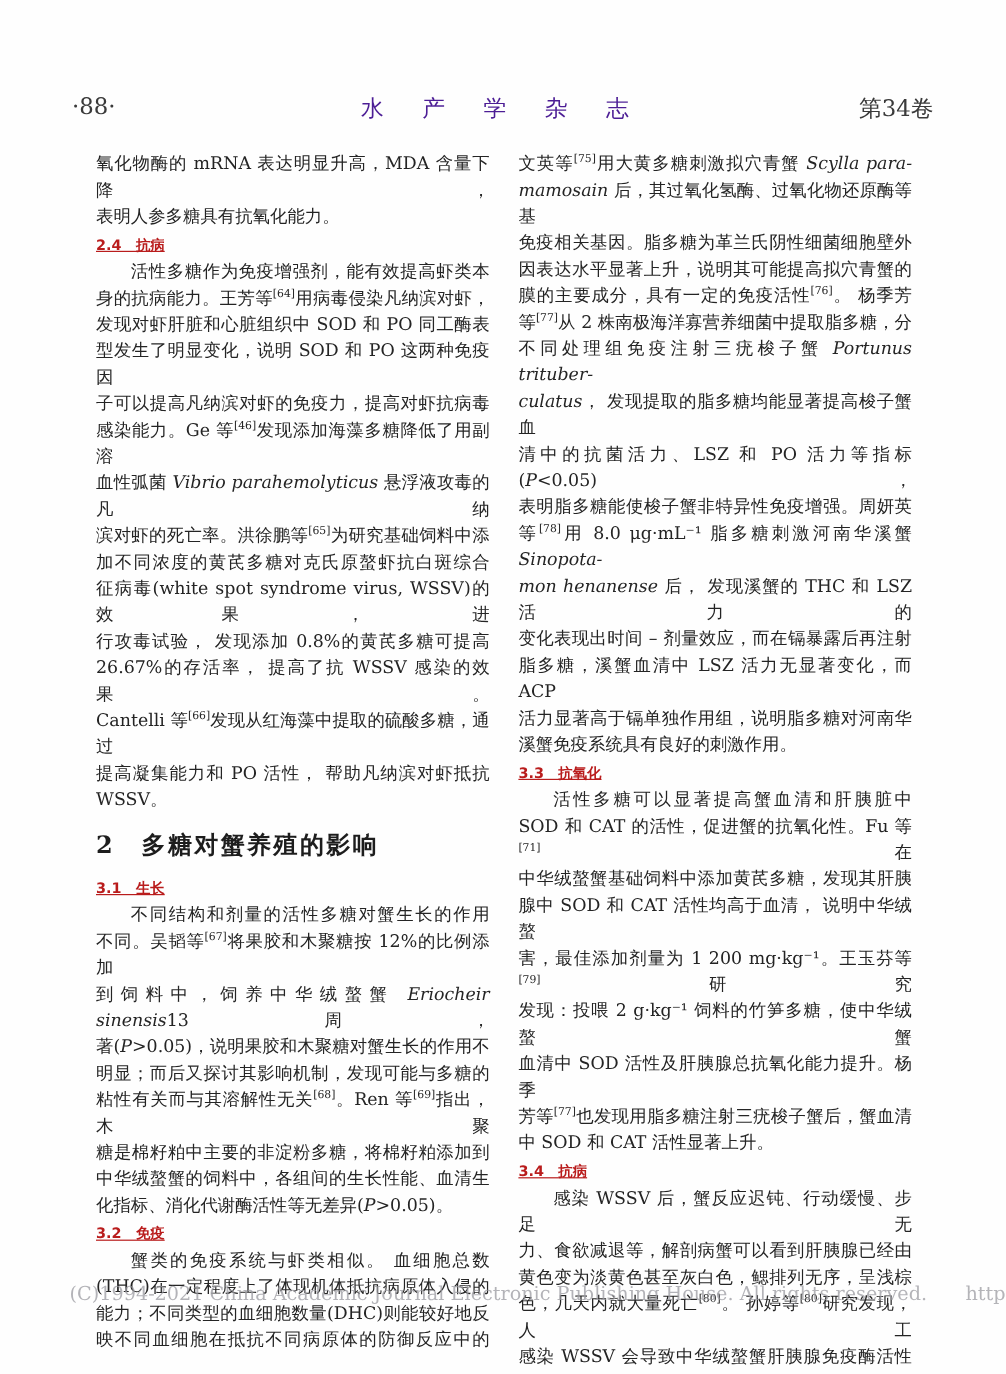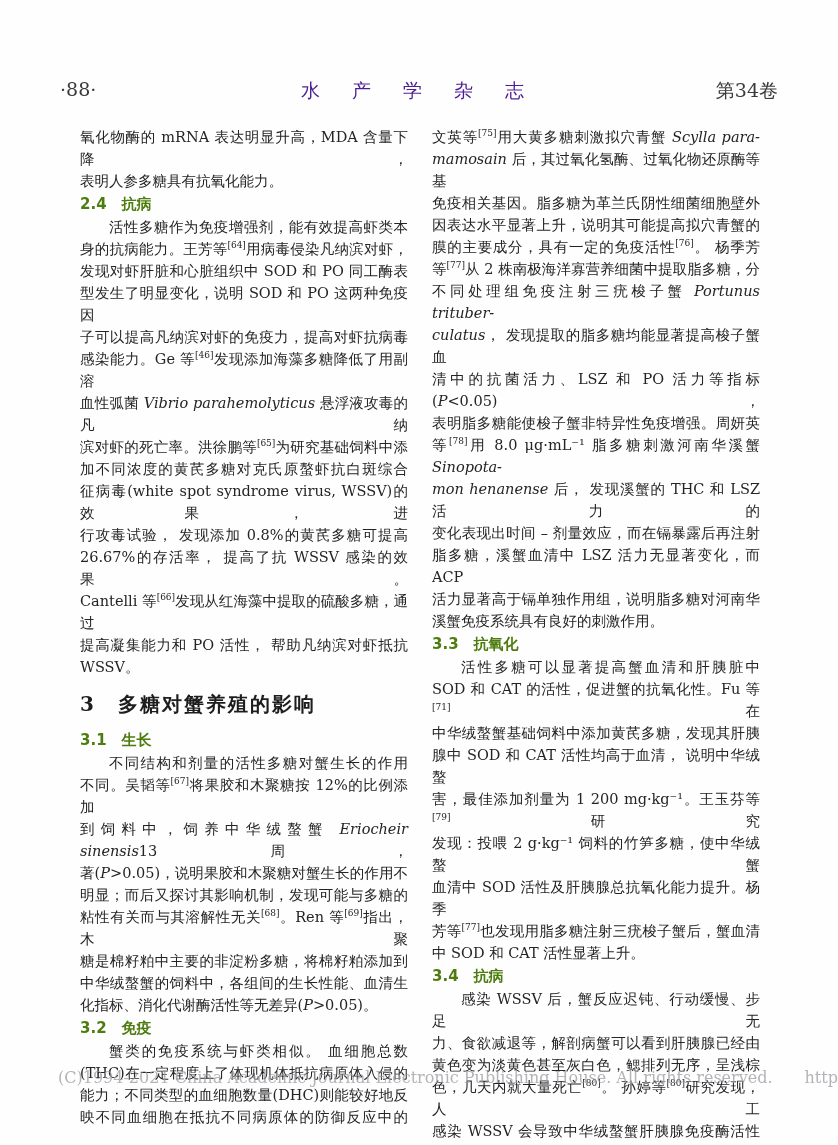--- a/index.html
+++ b/index.html
@@ -23,23 +23,24 @@
   .col-right{left:432px;width:328px;}
   .line{font-size:14.5px;line-height:22px;}
   .j{text-align:justify;text-align-last:justify;}
   .ji{text-align:justify;text-align-last:justify;text-indent:2em;}
   .jl{text-align:left;}
   .h1{
     font-size:20px;line-height:26px;margin:13px 0 12px 0;
     font-weight:600;letter-spacing:2px;color:#1d1d1d;
   }
   .h2{
-    font-weight:700;margin:1px 0;color:#4d7c0f;
+    font-weight:700;margin:1px 0;color:#b91c1c;
     font-family:"DejaVu Sans","Liberation Sans",sans-serif;
-    font-size:15px;
+    font-size:12px;
+    text-decoration:underline;
   }
   sup{font-size:9px;line-height:0;vertical-align:super;letter-spacing:0;}
   i{font-style:italic;}
   .watermark{
     position:absolute;left:58px;top:1068px;width:724px;
     font-size:16px;color:#9b9ba1;opacity:.75;white-space:nowrap;
     font-family:"DejaVu Serif","Liberation Serif",serif;
   }
 </style>
 </head>
@@ -63,21 +64,21 @@
     <div class="line j">感染能力。Ge 等<sup>[46]</sup>发现添加海藻多糖降低了用副溶</div>
     <div class="line j">血性弧菌 <i>Vibrio parahemolyticus</i> 悬浮液攻毒的凡纳</div>
     <div class="line j">滨对虾的死亡率。洪徐鹏等<sup>[65]</sup>为研究基础饲料中添</div>
     <div class="line j">加不同浓度的黄芪多糖对克氏原螯虾抗白斑综合</div>
     <div class="line j">征病毒(white spot syndrome virus, WSSV)的效果，进</div>
     <div class="line j">行攻毒试验， 发现添加 0.8%的黄芪多糖可提高</div>
     <div class="line j">26.67%的存活率， 提高了抗 WSSV 感染的效果。</div>
     <div class="line j">Cantelli 等<sup>[66]</sup>发现从红海藻中提取的硫酸多糖，通过</div>
     <div class="line j">提高凝集能力和 PO 活性， 帮助凡纳滨对虾抵抗</div>
     <div class="line jl">WSSV。</div>
-    <div class="line h1">3　多糖对蟹养殖的影响</div>
+    <div class="line h1">2　多糖对蟹养殖的影响</div>
     <div class="line h2">3.1　生长</div>
     <div class="line ji">不同结构和剂量的活性多糖对蟹生长的作用</div>
     <div class="line j">不同。吴韬等<sup>[67]</sup>将果胶和木聚糖按 12%的比例添加</div>
     <div class="line j">到饲料中，饲养中华绒螯蟹 <i>Eriocheir sinensis</i>13 周，</div>
     <div class="line j">著(<i>P</i>&gt;0.05)，说明果胶和木聚糖对蟹生长的作用不</div>
     <div class="line j">明显；而后又探讨其影响机制，发现可能与多糖的</div>
     <div class="line j">粘性有关而与其溶解性无关<sup>[68]</sup>。Ren 等<sup>[69]</sup>指出，木聚</div>
     <div class="line j">糖是棉籽粕中主要的非淀粉多糖，将棉籽粕添加到</div>
     <div class="line j">中华绒螯蟹的饲料中，各组间的生长性能、血清生</div>
     <div class="line jl">化指标、消化代谢酶活性等无差异(<i>P</i>&gt;0.05)。</div>

